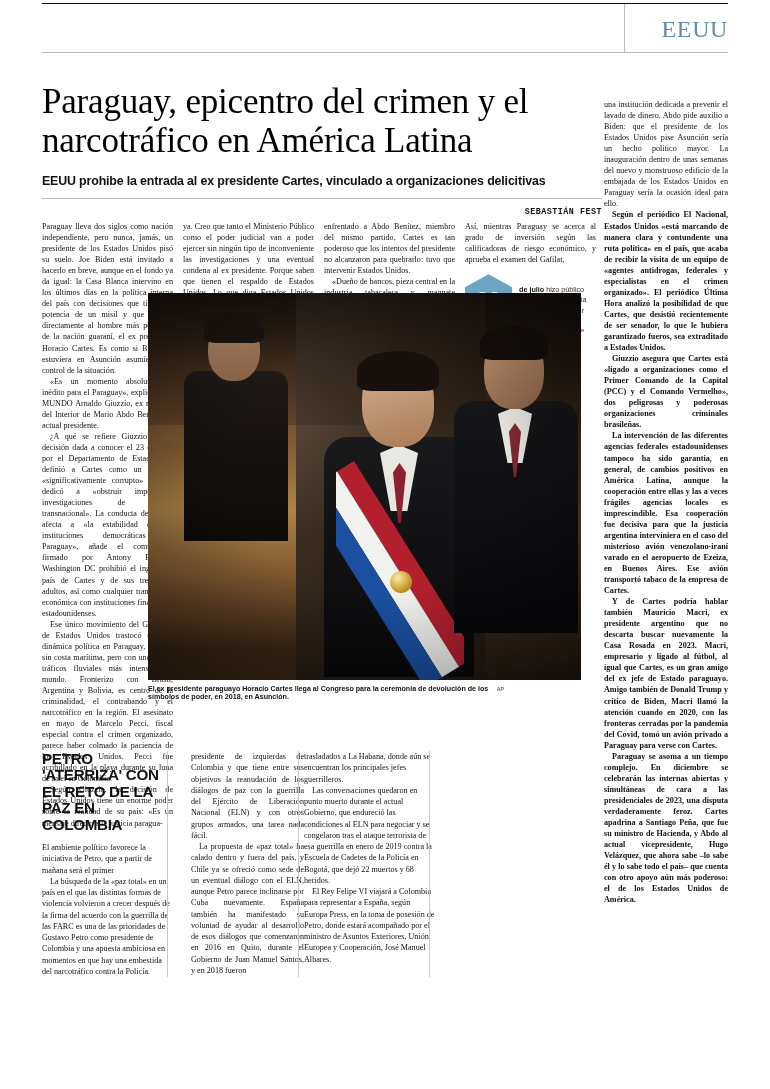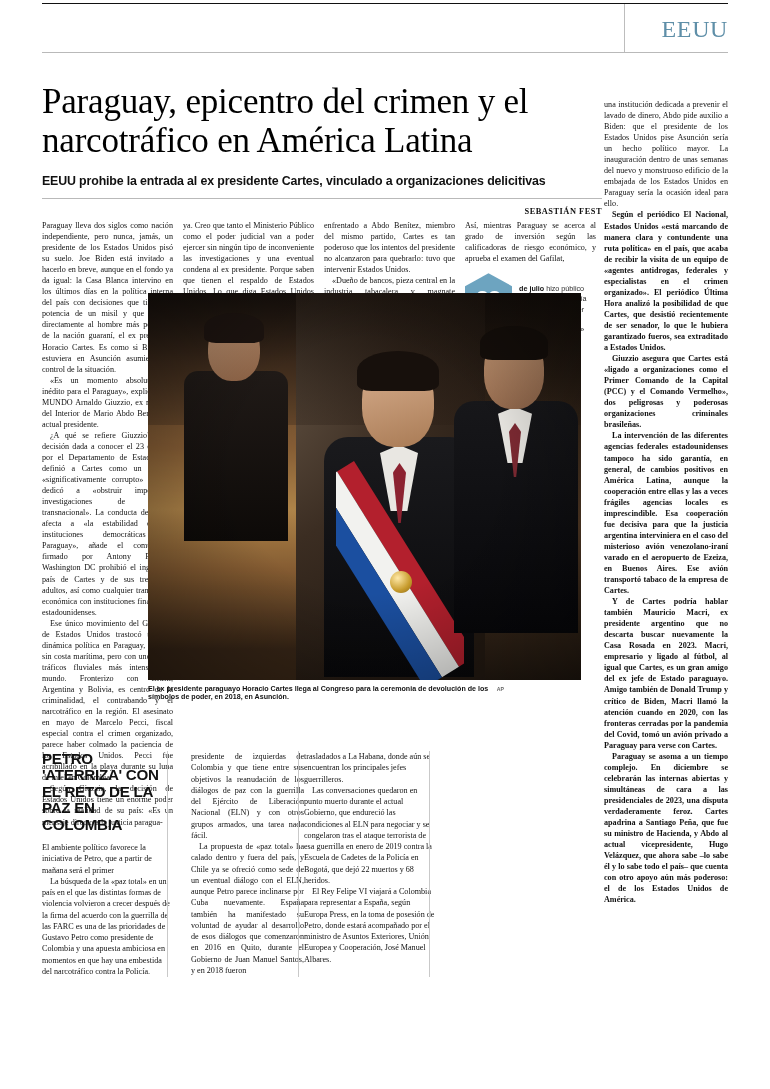--- a/index.html
+++ b/index.html
@@ -69,21 +69,21 @@
     color:#111;
   }
   .rule-under-sub{
     border-top:.9px solid #b9b9b9;
     margin-top:10px;width:560px;
   }
 
   
   .body-area{position:relative;}
   .byline{
-    font-family:Liberation Serif, serif;
+    font-family:Liberation Mono, monospace;
     font-size:8.4px;font-weight:700;letter-spacing:.5px;
     text-align:right;text-transform:uppercase;
     margin:8px 0 2px 0;
   }
 
   .cols{
     display:flex;gap:10px;
     margin-top:4px;
   }
   .col{width:131px;}

